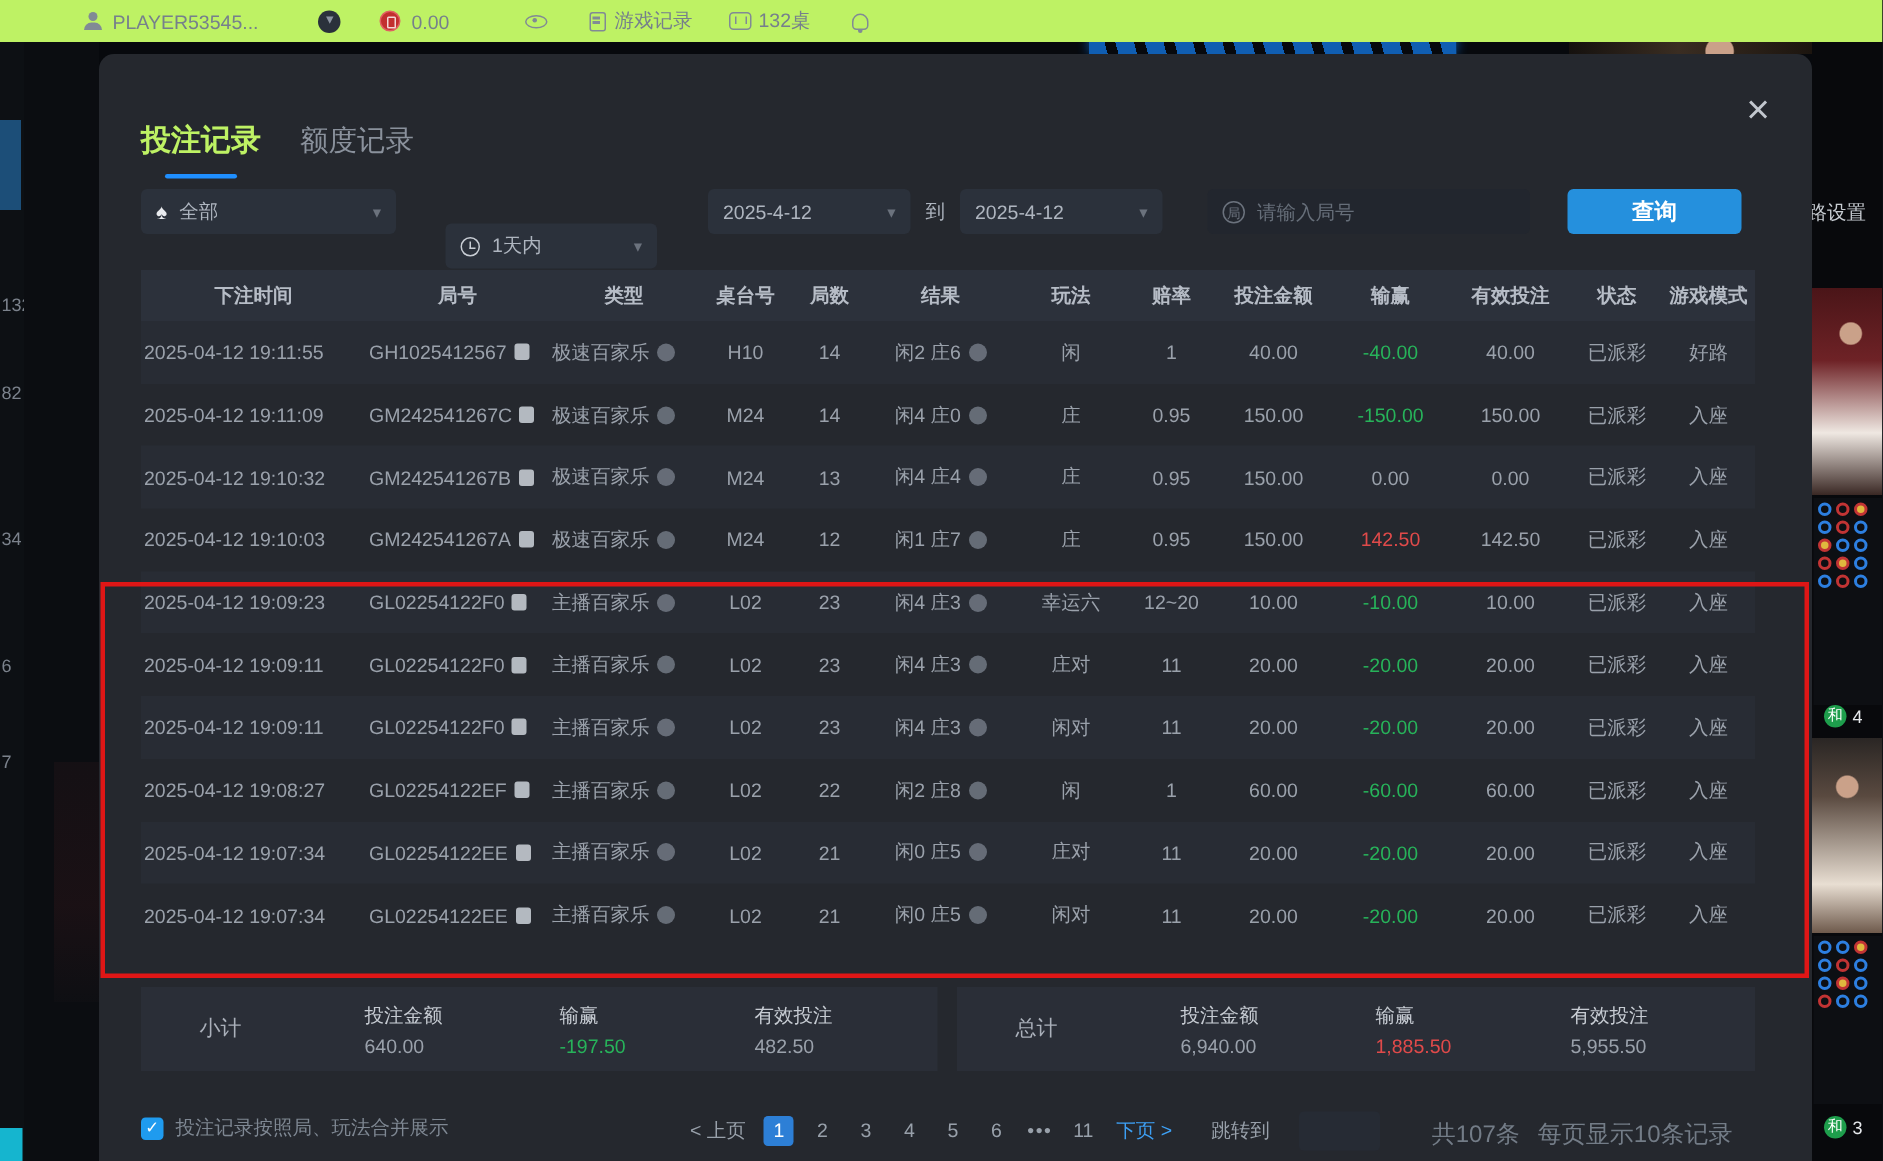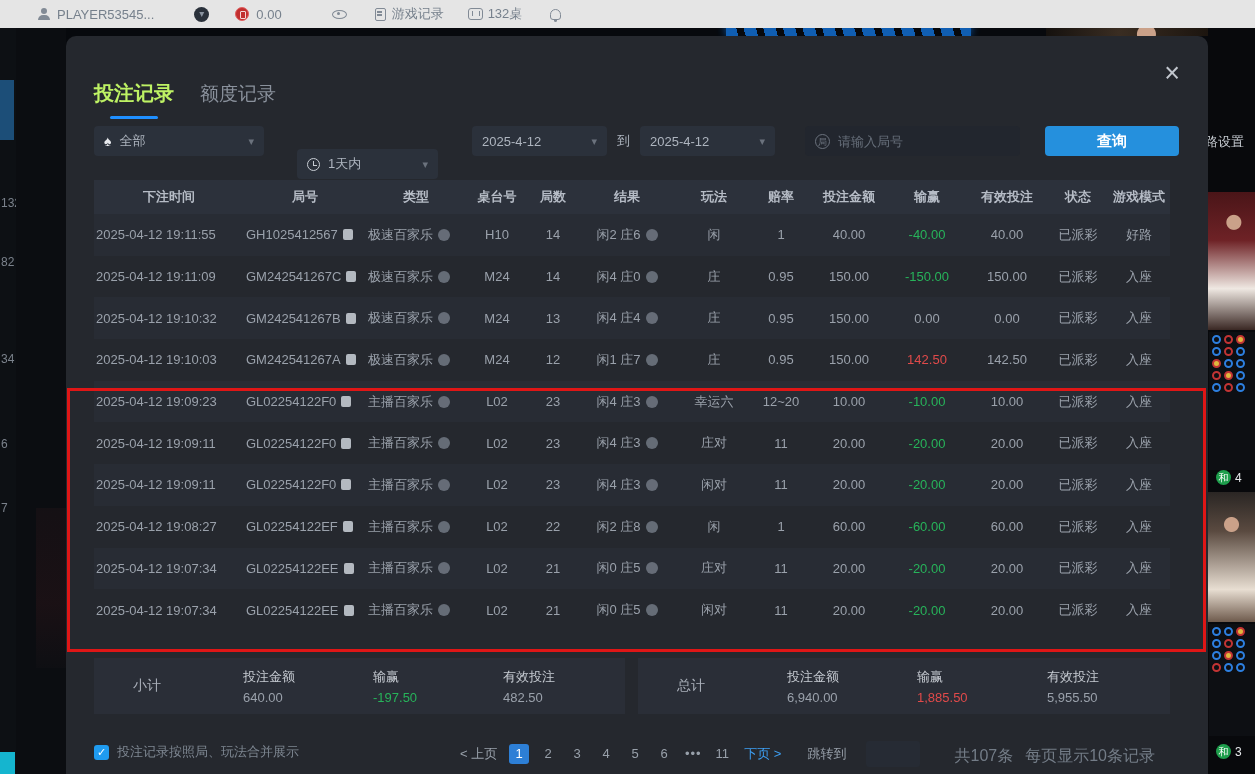--- a/index.html
+++ b/index.html
@@ -1,22 +1,22 @@
 <!DOCTYPE html>
 <html><head>
 <meta charset="utf-8">
 <style>
   * { box-sizing: border-box; margin: 0; padding: 0; }
   html,body { width:1255px; height:774px; overflow:hidden; background:#07090d;
               font-family:"Liberation Sans","DejaVu Sans",sans-serif; }
   .screen { position:relative; width:1255px; height:774px; }
 
   
-  .topbar { position:absolute; top:0; left:0; width:100%; height:28px; background:#e5e5e5;
-            display:flex; align-items:center; color:#76808c; font-size:13px; z-index:2; }
+  .topbar { position:absolute; top:0; left:0; width:100%; height:28px; background:#bef264;
+            display:flex; align-items:center; color:#76808c; font-size:13px; z-index:2;padding-left:18px; }
   .tb-item { display:flex; align-items:center; gap:6px; }
   .icon { display:inline-block; position:relative; }
   .person-icon { width:12px; height:12px; margin-left:38px; }
   .person-icon::before { content:""; position:absolute; left:3px; top:0; width:6px; height:6px;
                          border-radius:50%; background:#818a95; }
   .person-icon::after { content:""; position:absolute; left:0; top:7px; width:12px; height:5px;
                         border-radius:6px 6px 0 0; background:#818a95; }
   .player-name { margin-left:7px; }
   .chev-badge { margin-left:40px; width:15px; height:15px; border-radius:50%; background:#2a313b;
                 color:#8a93a0; font-size:10px; text-align:center; line-height:14px; }
@@ -112,21 +112,21 @@
   .clock-icon { width:13px; height:13px; border:1.5px solid #c8cdd4; border-radius:50%; margin-right:8px; }
   .clock-icon::after { content:""; position:absolute; left:5px; top:2px; width:3px; height:4px;
                        border-left:1.5px solid #c8cdd4; border-bottom:1.5px solid #c8cdd4; }
   .search-box { width:215px; margin-left:30px; height:30px; background:#22262e; border-radius:4px;
                 display:flex; align-items:center; padding:0 10px; }
   .round-badge { width:15px; height:15px; border-radius:50%; border:1.5px solid #6b727d; color:#6b727d;
                  font-size:9px; text-align:center; line-height:14px; margin-right:8px; flex:none; }
   .search-box input { background:transparent; border:none; outline:none; color:#aeb5bf; font-size:13px;
                       width:100%; font-family:inherit; }
   .search-box input::placeholder { color:#666e79; }
-  .query-btn { width:134px; height:30px; margin-left:25px; background:#2590dd; border:none;
+  .query-btn { width:116px; height:30px; margin-left:25px; background:#2590dd; border:none;
                border-radius:4px; color:#fff; font-size:15px; font-weight:bold; cursor:pointer;
                font-family:inherit; }
 
   
   .table { position:absolute; top:144px; left:28px; width:1076px; }
   .thead, .trow { display:grid;
     grid-template-columns:150px 122px 100px 62px 50px 98px 76px 58px 78px 78px 82px 60px 62px; }
   .thead { height:34px; background:#2c313b; align-items:center; }
   .th { text-align:center; color:#b6bcc6; font-size:13px; font-weight:bold; }
   .trow { height:41.7px; align-items:center; color:#9aa1ab; font-size:13px; }

